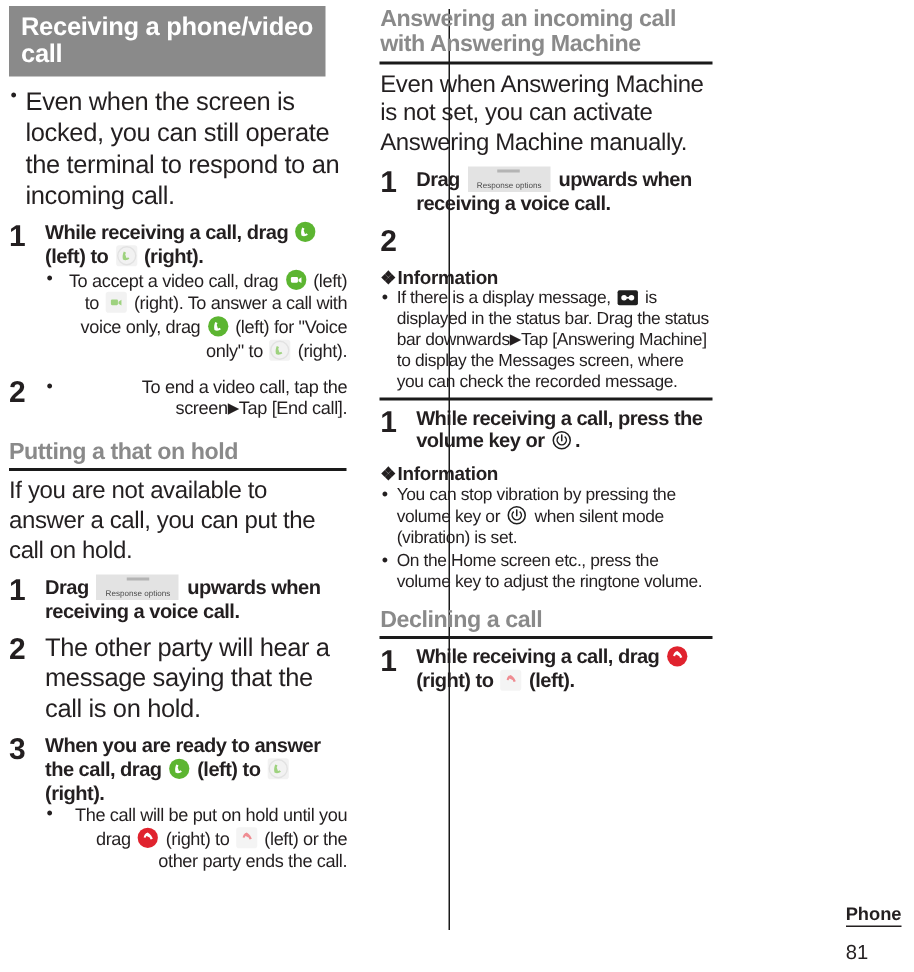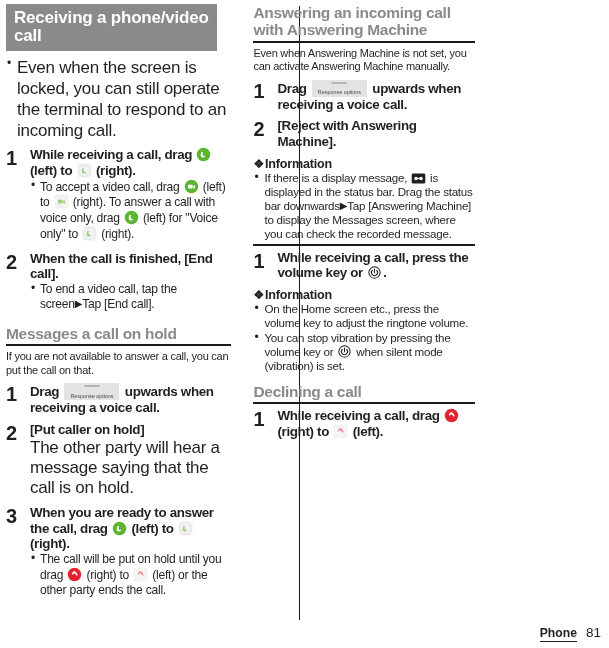--- a/index.html
+++ b/index.html
@@ -68,21 +68,21 @@
     letter-spacing: -0.3px;
     margin: 10px 0 0 0;
   }
   .sec-rule {
     border-top: 2px solid #1a1a1a;
     margin: 2px 0 4px 0;
   }
 
   
   p.body {
-    font-size: 11px;
+    font-size: 16px;
     line-height: 1.22;
     margin: 0 0 4px 0;
     letter-spacing: -0.25px;
   }
 
   
   ul.bullets {
     list-style: none;
     margin: 0 0 3px 0;
     padding: 0;
@@ -99,20 +99,21 @@
     content: "\2022";
     position: absolute;
     left: 1px;
     top: -1px;
     font-size: 12px;
   }
   ul.bullets.sub > li {
     font-size: 12.1px;
     line-height: 1.22;
     padding-left: 10px;
+    text-align: right;
   }
   ul.bullets.tight > li {
     font-size: 11.6px;
     line-height: 1.2;
   }
 
   
   .step {
     display: flex;
     align-items: flex-start;
@@ -224,20 +225,21 @@
   .arrowtri { font-size: 10px; vertical-align: 1px; }
 
   
   .footer {
     position: absolute;
     right: 8px;
     bottom: 6px;
     display: flex;
     align-items: baseline;
     gap: 9px;
+    flex-direction: column;
   }
   .footer-label {
     font-weight: bold;
     font-size: 12.2px;
     border-bottom: 1.5px solid #231f20;
     padding-bottom: 1px;
   }
   .footer-page {
     font-size: 13.5px;
   }
@@ -314,52 +316,50 @@
               </span>
               <span>(right).</span>
             </li>
           </ul>
         </div>
       </div>
 
       <div class="step">
         <div class="step-num">2</div>
         <div class="step-body">
-          <div class="step-title">When the call is finished, [End call].</div>
           <ul class="bullets sub">
             <li>
               <span>To end a video call, tap the screen</span><span class="arrowtri">▶</span><span>Tap [End call].</span>
             </li>
           </ul>
         </div>
       </div>
 
-      <div class="sec-head">Messages a call on hold</div>
+      <div class="sec-head">Putting a that on hold</div>
       <div class="sec-rule"></div>
 
-      <p class="body">If you are not available to answer a call, you can put the call on that.</p>
+      <p class="body">If you are not available to answer a call, you can put the call on hold.</p>
 
       <div class="step">
         <div class="step-num">1</div>
         <div class="step-body">
           <div class="step-title">
             <span>Drag</span>
             <span class="badge-resp">
               <span class="bar"></span>
               <span class="txt">Response options</span>
             </span>
             <span>upwards when receiving a voice call.</span>
           </div>
         </div>
       </div>
 
       <div class="step">
         <div class="step-num">2</div>
         <div class="step-body">
-          <div class="step-title">[Put caller on hold]</div>
           <div class="step-sub">The other party will hear a message saying that the call is on hold.</div>
         </div>
       </div>
 
       <div class="step">
         <div class="step-num">3</div>
         <div class="step-body">
           <div class="step-title">
             <span>When you are ready to answer the call, drag</span>
             <span class="ico">
@@ -422,23 +422,20 @@
               <span class="bar"></span>
               <span class="txt">Response options</span>
             </span>
             <span>upwards when receiving a voice call.</span>
           </div>
         </div>
       </div>
 
       <div class="step">
         <div class="step-num">2</div>
-        <div class="step-body">
-          <div class="step-title">[Reject with Answering Machine].</div>
-        </div>
       </div>
 
       <div class="info-head">
         <span class="floret">❖</span>
           <span>Information</span>
       </div>
       <ul class="bullets tight">
         <li>
           <span>If there is a display message,</span>
           <span class="ico-cass">
@@ -470,33 +467,33 @@
           </div>
         </div>
       </div>
 
       <div class="info-head">
         <span class="floret">❖</span>
           <span>Information</span>
       </div>
       <ul class="bullets tight">
         <li>
-          <span>On the Home screen etc., press the volume key to adjust the ringtone volume.</span>
-        </li>
-        <li>
           <span>You can stop vibration by pressing the volume key or</span>
           <span class="ico-pwr">
             <svg viewBox="0 0 14 14">
                 <circle cx="7" cy="7" r="6.1" fill="none" stroke="#1f1f1f" stroke-width="1.1"></circle>
                 <path d="M7 3.3v4.1" stroke="#1f1f1f" stroke-width="1.1" stroke-linecap="round" fill="none"></path>
                 <path d="M4.6 4.7a3.3 3.3 0 1 0 4.8 0" stroke="#1f1f1f" stroke-width="1.1" fill="none" stroke-linecap="round"></path>
               </svg>
           </span>
           <span>when silent mode (vibration) is set.</span>
         </li>
+        <li>
+          <span>On the Home screen etc., press the volume key to adjust the ringtone volume.</span>
+        </li>
       </ul>
 
       <div class="sec-head">Declining a call</div>
       <div class="sec-rule"></div>
 
       <div class="step" style="margin-top:3px;">
         <div class="step-num">1</div>
         <div class="step-body">
           <div class="step-title">
             <span>While receiving a call, drag</span>

